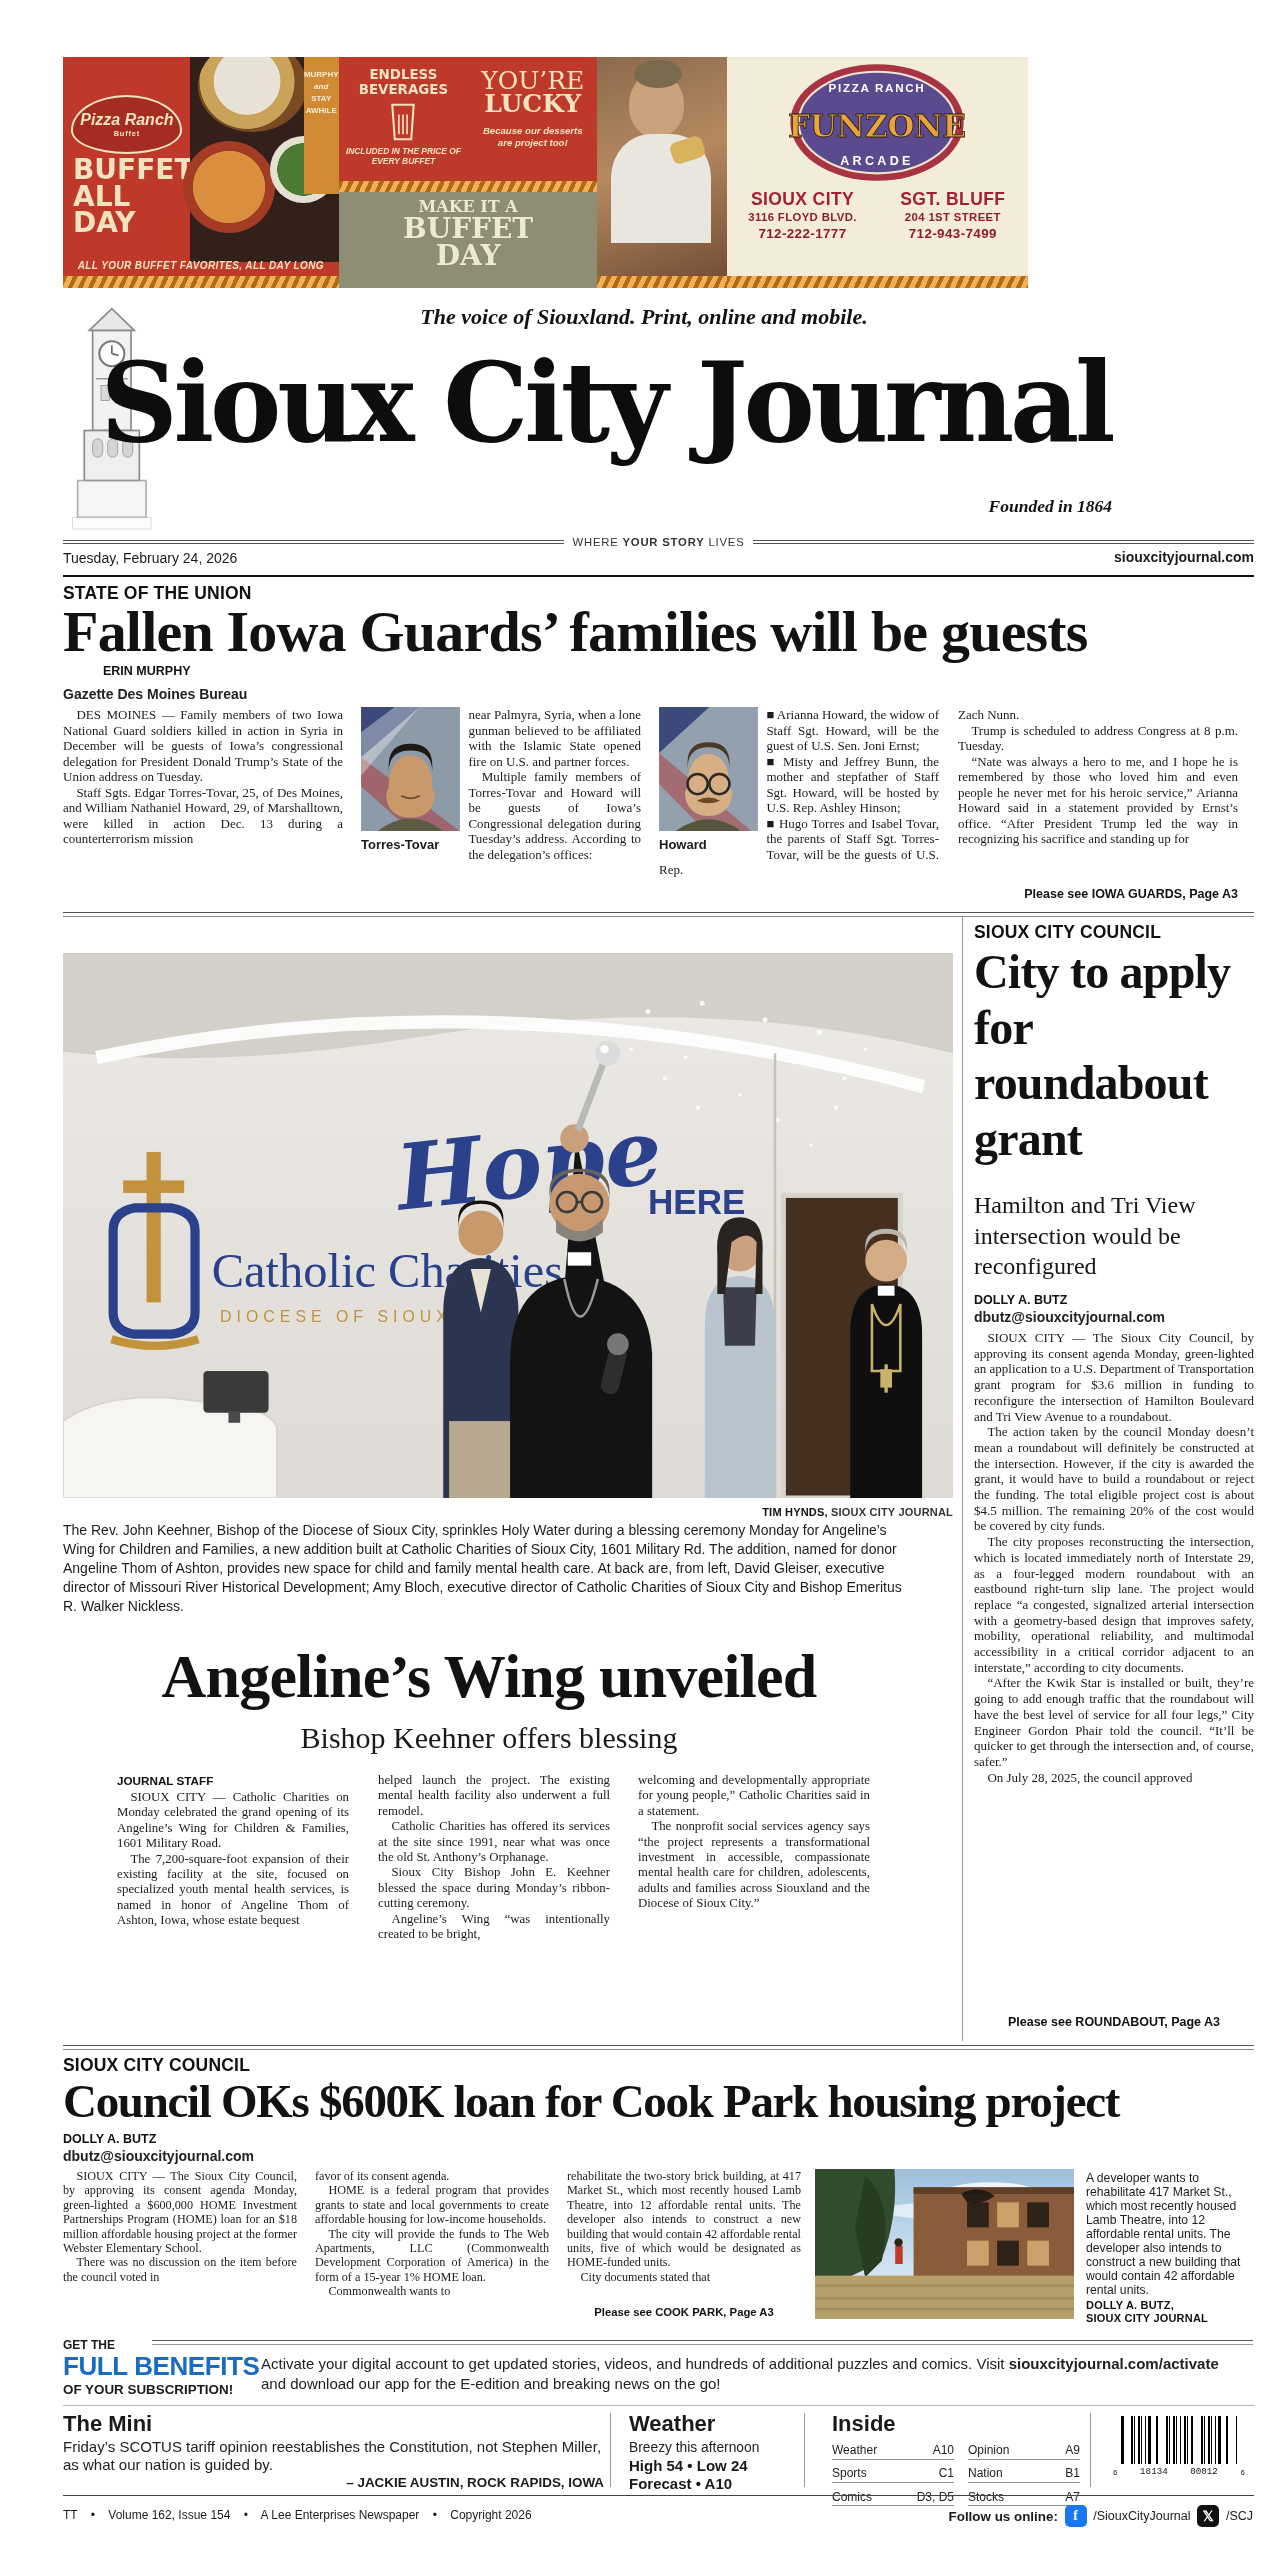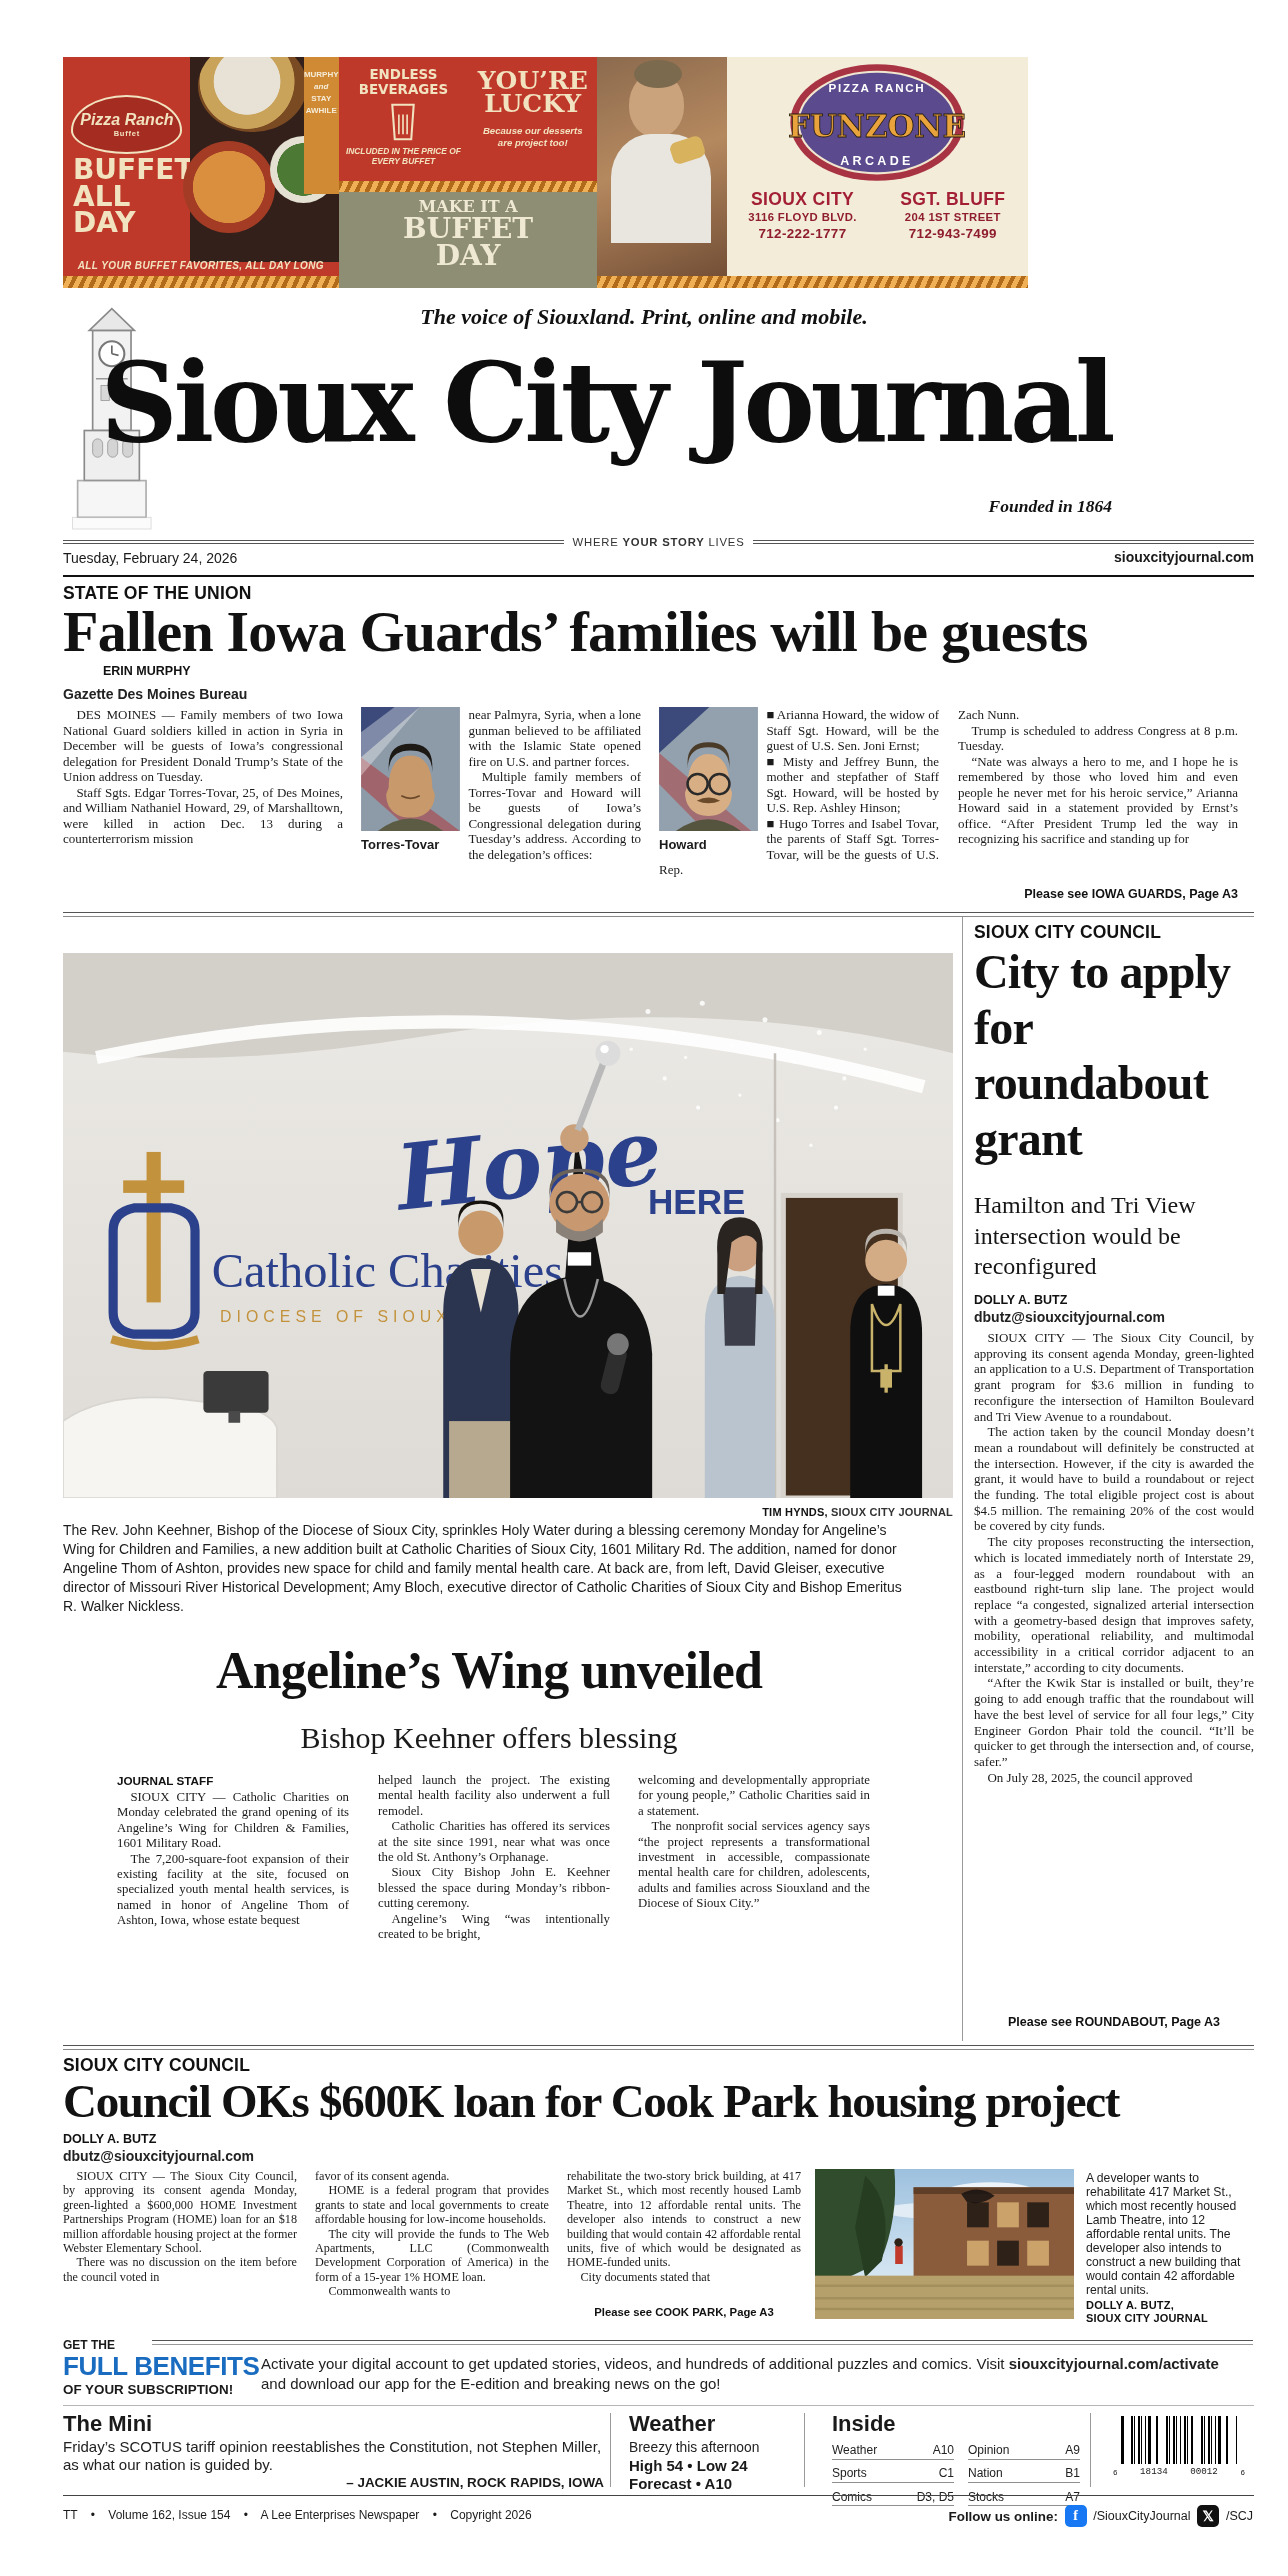--- a/index.html
+++ b/index.html
@@ -73,21 +73,21 @@
           <div style="font-weight:800;font-size:13.4px;line-height:1.15;font-family:'DejaVu Sans',sans-serif;">ENDLESS BEVERAGES</div>
           <svg width="28" height="38" viewBox="0 0 34 46" style="margin:5px 0 1.7px;">
             <path d="M4 2 H30 L27 44 H7 Z" fill="none" stroke="#f2e3c0" stroke-width="2.5"></path>
             <line x1="12" y1="14" x2="12" y2="38" stroke="#f2e3c0" stroke-width="2"></line>
             <line x1="17" y1="14" x2="17" y2="38" stroke="#f2e3c0" stroke-width="2"></line>
             <line x1="22" y1="14" x2="22" y2="38" stroke="#f2e3c0" stroke-width="2"></line>
           </svg>
           <div style="font-weight:700;font-style:italic;font-size:8.4px;line-height:1.25;">INCLUDED IN THE PRICE OF EVERY BUFFET</div>
         </div>
         <div style="width:50%;text-align:center;color:#f2e3c0;padding-top:11.7px;">
-          <div style="font-weight:700;font-size:25px;line-height:.95;font-family:'DejaVu Serif',serif;">YOU’RE</div>
+          <div style="font-weight:400;font-size:25px;line-height:.95;font-family:'DejaVu Serif',serif;">YOU’RE</div>
           <div style="font-weight:800;font-size:25px;line-height:.95;font-family:'DejaVu Serif',serif;">LUCKY</div>
           <div style="font-weight:700;font-style:italic;font-size:9.6px;margin-top:8.4px;line-height:1.3;">Because our desserts</div>
           <div style="font-weight:700;font-style:italic;font-size:9.6px;line-height:1.3;">are project too!</div>
         </div>
       </div>
       <div class="rope" style="position:absolute;top:124px;left:0;width:100%;height:11.7px;"></div>
       <div style="position:absolute;top:135px;left:0;width:100%;height:96px;background:#8e8e74;text-align:center;color:#efe8d2;font-family:'DejaVu Serif',serif;">
         <div style="font-weight:800;font-size:16px;padding-top:5px;">MAKE IT A</div>
         <div style="font-weight:800;font-size:28px;line-height:.95;">BUFFET</div>
         <div style="font-weight:800;font-size:28px;line-height:.95;">DAY</div>
@@ -303,21 +303,21 @@
       <rect x="604" y="358" width="28" height="16" fill="#ffffff"></rect>
       <path d="M600,390 Q618,480 640,390" fill="none" stroke="#9a9a9a" stroke-width="3"></path>
       <rect x="648" y="470" width="22" height="58" rx="10" fill="#2e2e2e" transform="rotate(14 659 499)"></rect>
       <circle cx="664" cy="468" r="13" fill="#777"></circle>
     </g>
   </svg>
 
   <div class="abs credit" style="top:1506px;left:63px;width:890px;text-align:right;"><b>TIM HYNDS,</b><span style="font-weight:600;color:#333;"> SIOUX CITY JOURNAL</span></div>
   <div class="abs cap" style="top:1521px;left:63px;width:854px;font-size:14px;line-height:19px;height:115px;overflow:hidden;">The Rev. John Keehner, Bishop of the Diocese of Sioux City, sprinkles Holy Water during a blessing ceremony Monday for Angeline’s Wing for Children and Families, a new addition built at Catholic Charities of Sioux City, 1601 Military Rd. The addition, named for donor Angeline Thom of Ashton, provides new space for child and family mental health care. At back are, from left, David Gleiser, executive director of Missouri River Historical Development; Amy Bloch, executive director of Catholic Charities of Sioux City and Bishop Emeritus R. Walker Nickless.</div>
 
-  <div class="abs hl" style="top:1641px;left:63px;width:852px;text-align:center;font-size:52px;letter-spacing:-0.8px;">Angeline’s Wing unveiled</div>
+  <div class="abs hl" style="top:1641px;left:63px;width:852px;text-align:center;font-size:62px;letter-spacing:-0.8px;">Angeline’s Wing unveiled</div>
   <div class="abs serif" style="top:1721px;left:63px;width:852px;text-align:center;font-size:30px;color:#1b1b1b;">Bishop Keehner offers blessing</div>
 
   <div class="abs" style="top:1773px;left:117px;"><span class="byl" style="font-size:11.7px;">JOURNAL STAFF</span></div>
   <div class="abs bt ang-col" style="top:1790px;left:117px;height:251px;overflow:hidden;">
     <p>SIOUX CITY — Catholic Charities on Monday celebrated the grand opening of its Angeline’s Wing for Children &amp; Families, 1601 Military Road.</p>
     <p>The 7,200-square-foot expansion of their existing facility at the site, focused on specialized youth mental health services, is named in honor of Angeline Thom of Ashton, Iowa, whose estate bequest</p>
   </div>
   <div class="abs bt ang-col" style="top:1773px;left:378px;height:267px;overflow:hidden;">
     <p class="ni">helped launch the project. The existing mental health facility also underwent a full remodel.</p>
     <p>Catholic Charities has offered its services at the site since 1991, near what was once the old St. Anthony’s Orphanage.</p>

